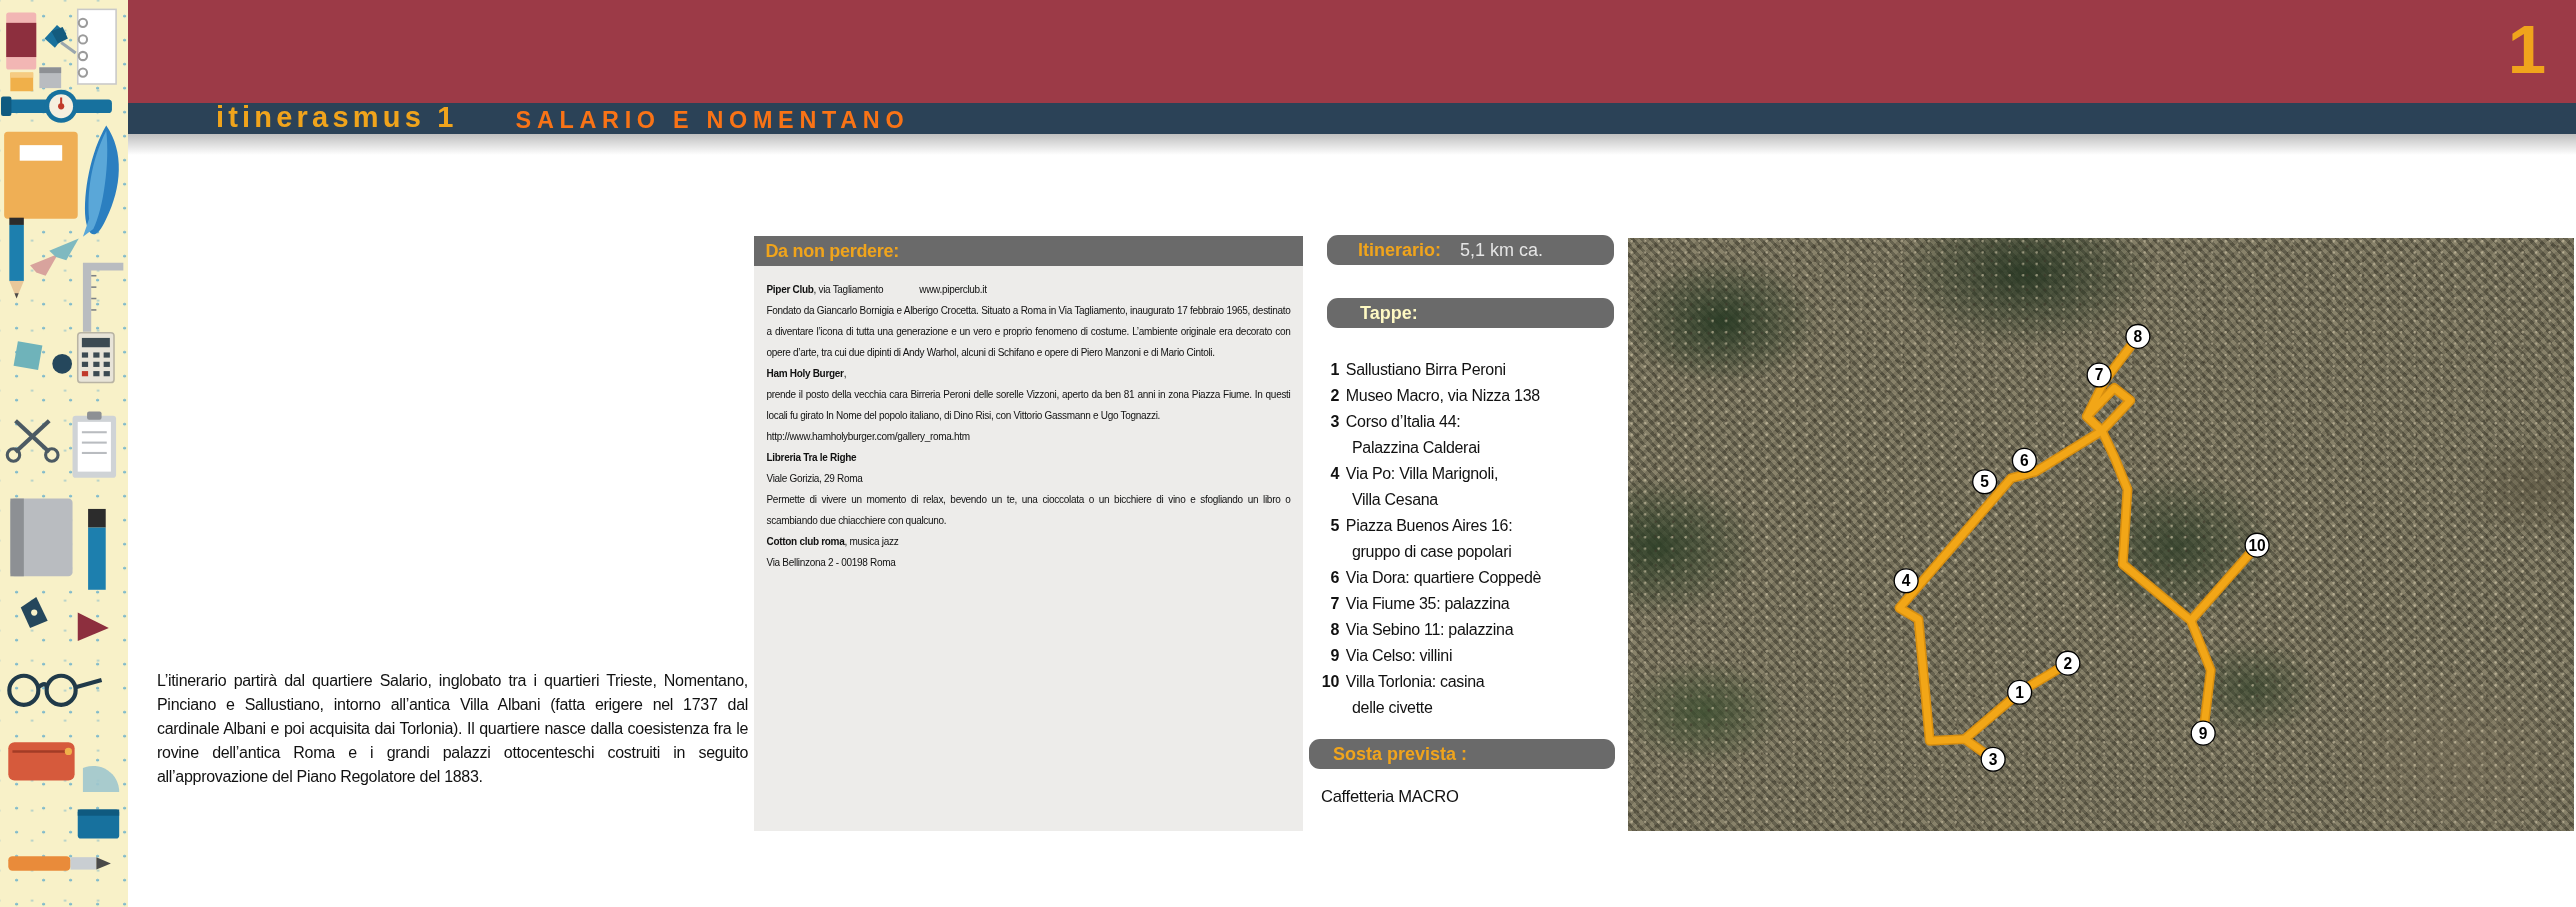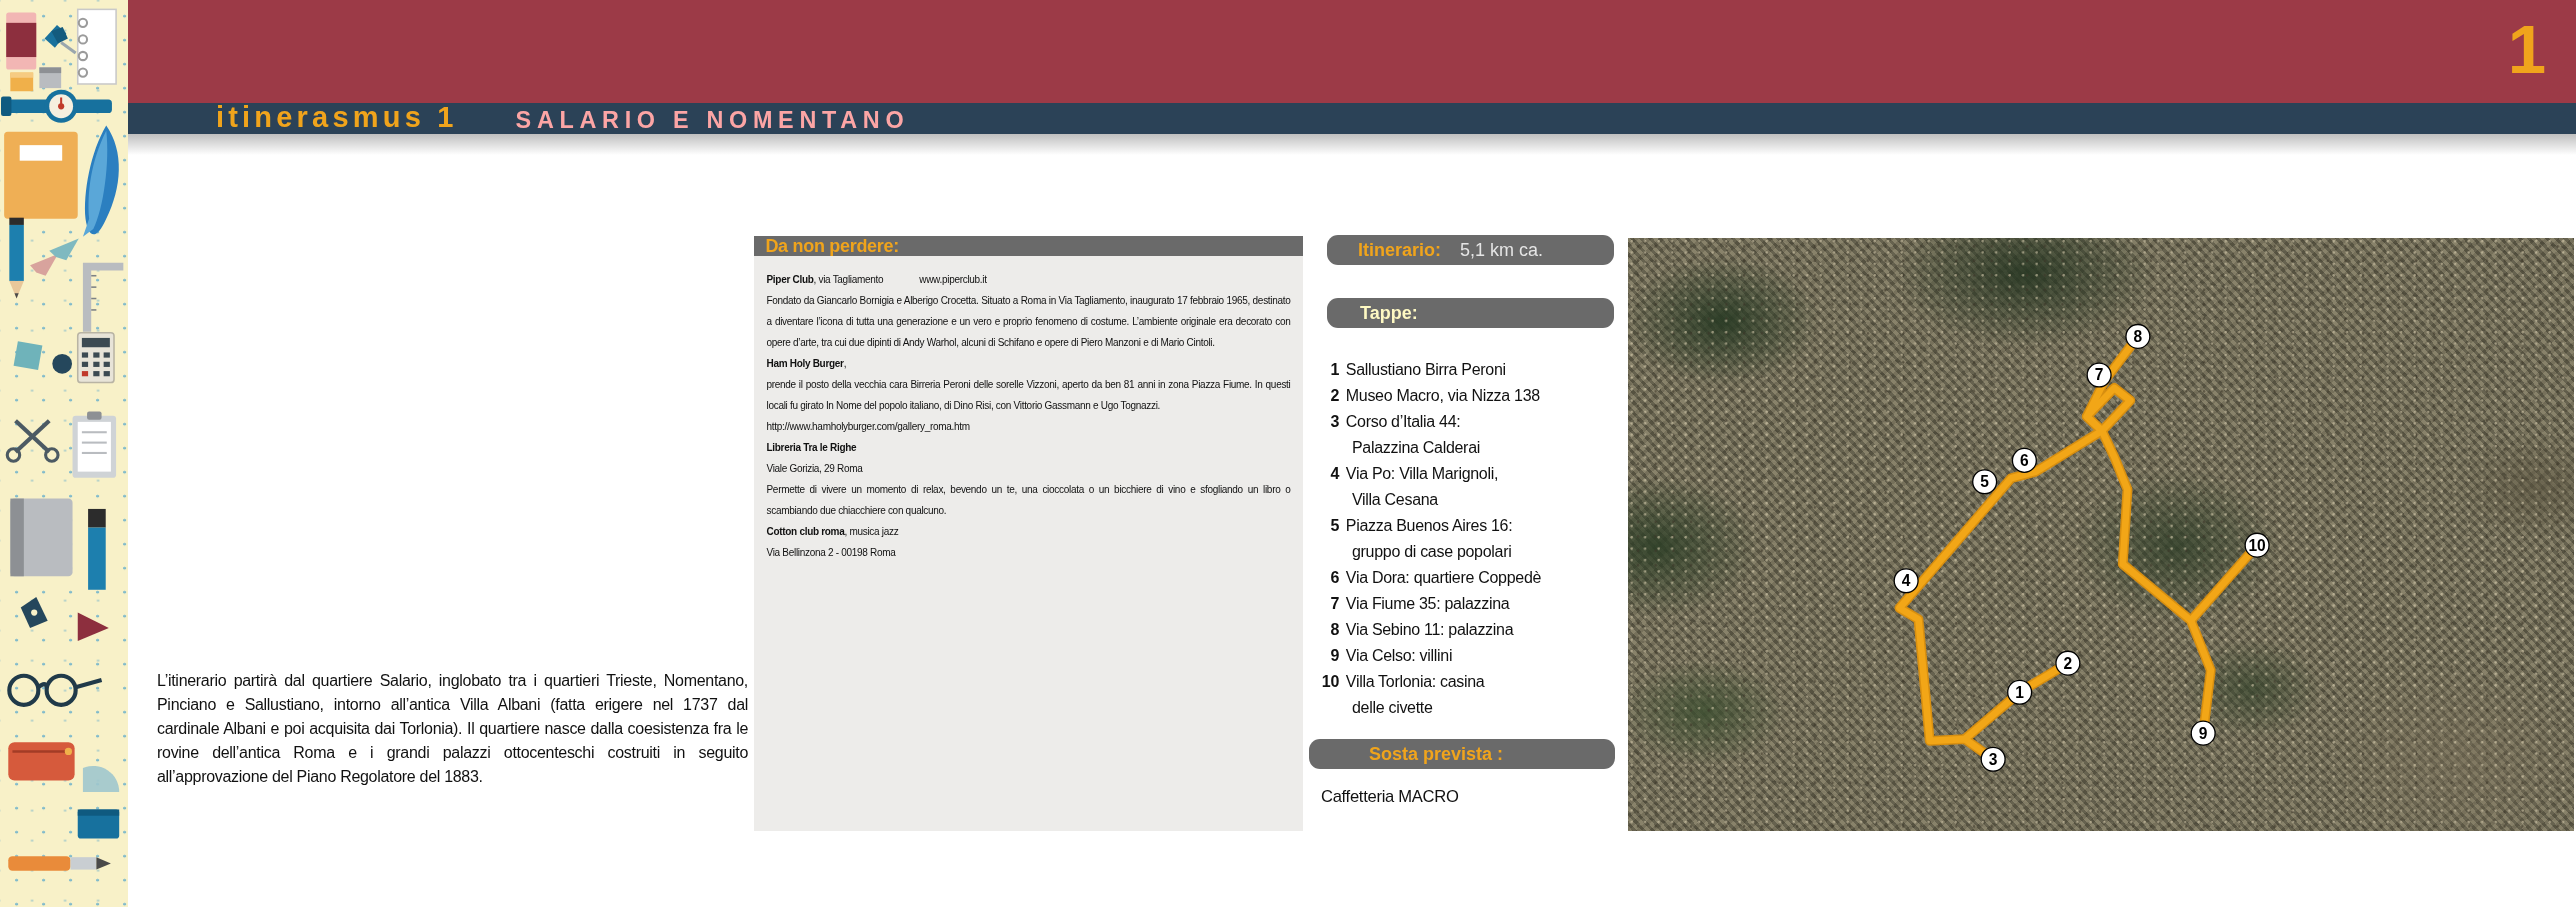--- a/index.html
+++ b/index.html
@@ -11,53 +11,53 @@
     background-image:radial-gradient(circle,rgba(109,177,203,.85) 1.3px,transparent 1.6px),
                      radial-gradient(circle,rgba(109,177,203,.55) 1px,transparent 1.3px);
     background-size:27px 24px,33px 30px;background-position:3.1px 4.2px,15.6px 15.6px;}
   .strip svg{position:absolute;left:0;top:0;}
 
   
   .banner{position:absolute;left:128px;right:0;top:0;height:103px;background:#9c3a47;}
   .pagenum{position:absolute;right:30px;top:14.5px;font-size:69px;font-weight:bold;color:#f0a41c;line-height:1;}
   .titlebar{position:absolute;left:128px;right:0;top:103px;height:31px;background:#2b4257;display:flex;align-items:flex-end;gap:33px;}
   .title-orange{font-size:29px;font-weight:bold;color:#f0a41c;letter-spacing:4.2px;margin-left:88px;white-space:nowrap;}
-  .title-white{font-size:23.4px;font-weight:bold;color:#fca5a5;letter-spacing:5.7px;margin-left:25px;white-space:nowrap;}
+  .title-white{font-size:23.4px;font-weight:bold;color:#f97316;letter-spacing:5.7px;margin-left:25px;white-space:nowrap;}
   .bar-shadow{position:absolute;left:128px;right:0;top:134px;height:21px;
     background:linear-gradient(#bfbfbf,rgba(255,255,255,0));}
 
   
   .meeting{position:absolute;left:157px;top:228px;width:592px;}
   .meet-l1,.meet-l2{font-size:21px;line-height:27.5px;letter-spacing:-0.3px;}
   .credits{font-size:15px;line-height:19px;margin-top:3.1px;letter-spacing:-0.3px;}
   .intro{position:absolute;left:157px;top:653px;width:591px;font-size:16px;line-height:24px;
     text-align:justify;letter-spacing:-0.3px;}
 
   
   .panel{position:absolute;left:754px;top:236px;width:549px;height:595px;background:#edecea;}
-  .panel-head{height:20px;background:#6a6a6a;display:flex;align-items:center;}
+  .panel-head{height:30px;background:#6a6a6a;display:flex;align-items:center;}
   .panel-head span{color:#f0a41c;font-weight:bold;font-size:18px;margin-left:11.4px;letter-spacing:-0.3px;}
   .panel-body{padding:12.5px 12.5px 0 12.5px;font-size:10px;line-height:21px;text-align:justify;letter-spacing:-0.3px;}
   .panel-body .b{font-weight:bold;}
   .panel-body .gap{margin-left:36px;}
 
   
   .gbar{position:absolute;background:#6a6a6a;height:30px;display:flex;align-items:center;border-radius:11px;}
   .itin-bar{left:1327px;top:235px;width:287px;}
   .itin-bar .lab{color:#f0a41c;font-weight:bold;font-size:18px;margin-left:31px;}
   .itin-bar .val{color:#e5e5e5;font-size:18px;margin-left:19px;}
   .tappe-bar{left:1327px;top:298px;width:287px;}
   .tappe-bar span{color:#fef9c3;font-weight:bold;font-size:18px;margin-left:33px;}
   .tappe-list{position:absolute;left:1309px;top:357px;width:312px;}
   .tappa{display:flex;font-size:16px;line-height:26px;letter-spacing:-0.3px;}
   .tappa .num{width:30px;text-align:right;font-weight:bold;flex:none;}
   .tappa .txt{margin-left:6.8px;}
   .tappa .cont{margin-left:6.2px;}
   .sosta-bar{left:1309px;top:739px;width:306px;}
-  .sosta-bar span{color:#f0a41c;font-weight:bold;font-size:18px;margin-left:60px;}
+  .sosta-bar span{color:#f0a41c;font-weight:bold;font-size:18px;margin-left:24px;}
   .sosta-val{position:absolute;left:1321px;top:787px;font-size:16.6px;letter-spacing:-0.3px;}
 
   
   .map{position:absolute;left:1628px;top:238px;width:946px;height:593px;overflow:hidden;
     background-color:#6a6753;
     background-image:
       radial-gradient(circle 1.6px at 3.6px 3.1px, rgba(222,211,180,.55) 0 1px, transparent 1.6px),
       radial-gradient(circle 1.6px at 10px 8.3px, rgba(60,54,40,.6) 0 1px, transparent 1.6px),
       radial-gradient(ellipse 156px 104px at 10% 14%, rgba(40,58,36,.95), transparent 62%),
       radial-gradient(ellipse 218px 125px at 42% 6%, rgba(38,54,34,.9), transparent 60%),

